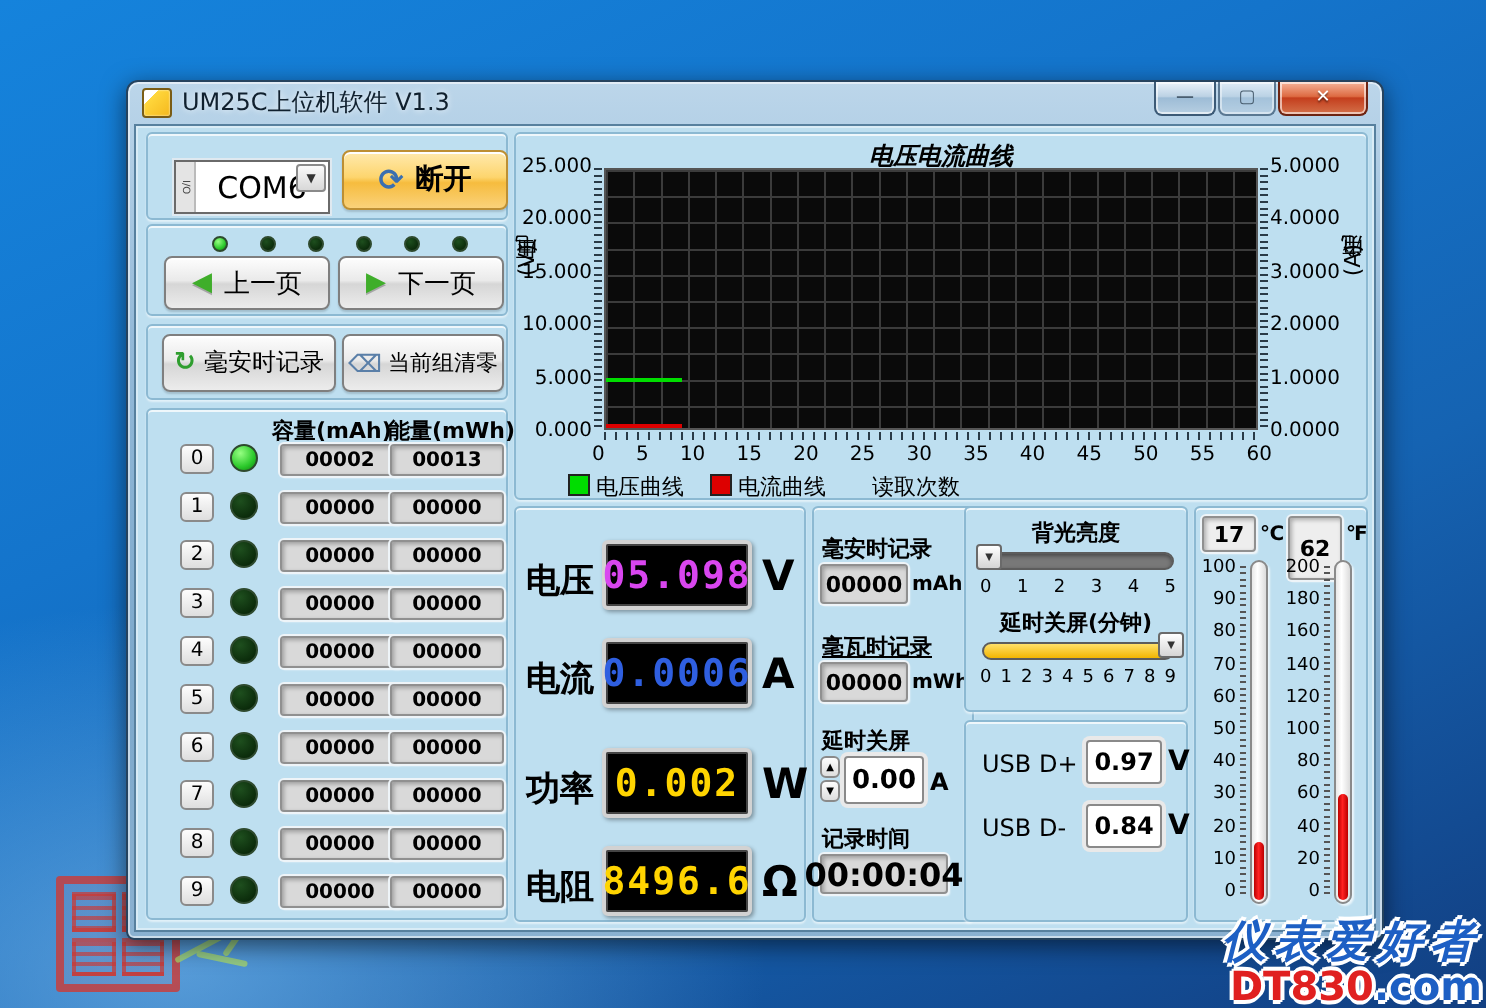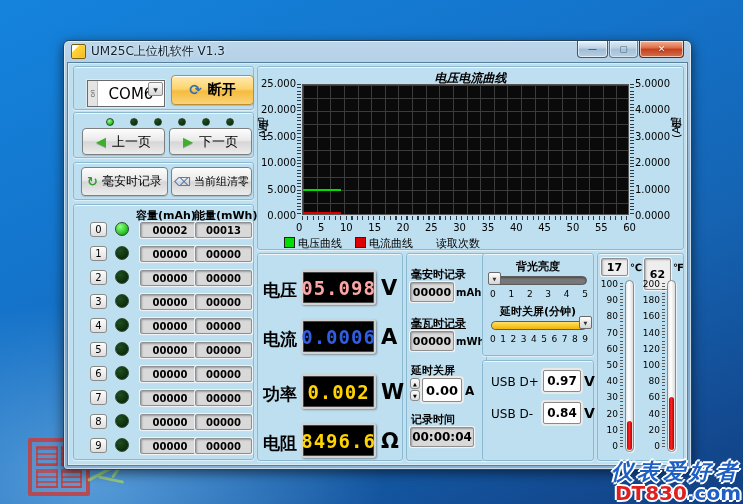--- a/index.html
+++ b/index.html
@@ -59,21 +59,21 @@
   .numfield{background:#d9d9d9;border:1px solid #909090;border-radius:2px;
     box-shadow:inset 1px 1px 2px rgba(0,0,0,.28), 0 0 0 1px #eef4f8, 1px 1px 1px rgba(255,255,255,.8);
     display:flex;align-items:center;justify-content:center;font-weight:bold;color:#000;box-sizing:border-box;}
   .whitefield{background:#fff;border:1px solid #8a8a8a;border-radius:2px;
     box-shadow:0 0 0 2px #e9e9e9,1px 1px 1px rgba(0,0,0,.2);
     display:flex;align-items:center;justify-content:center;font-weight:bold;color:#000;box-sizing:border-box;}
   .lcd{position:absolute;background:#000;border:2px solid #d2d2d2;border-radius:3px;
     box-shadow:inset 0 0 0 1px #444,1px 1px 2px rgba(0,0,0,.35);
     display:flex;align-items:center;justify-content:center;
     font-family:"DejaVu Sans Mono",monospace;font-weight:bold;font-size:19px;letter-spacing:1px;box-sizing:border-box;}
-  .c-green{color:#fca5a5;} .c-blue{color:#2f5fe0;} .c-yellow{color:#ffd400;}
+  .c-green{color:#d946ef;} .c-blue{color:#2f5fe0;} .c-yellow{color:#ffd400;}
   .led{border-radius:50%;border:1px solid #2e4a2e;box-sizing:border-box;}
   .led.on{background:radial-gradient(circle at 35% 30%,#96ff82,#2bc92b 60%,#0f7d10);}
   .led.off{background:radial-gradient(circle at 35% 30%,#1e4f1e,#0c2d0c 70%,#071d07);}
   .lab{position:absolute;color:#000;white-space:nowrap;}
   .bold{font-weight:bold;}
   
   .combo{position:absolute;left:13px;top:13px;width:78px;height:27px;background:#fff;border:1px solid #6a6a6a;
     box-shadow:0 0 0 1px #dfe9f0;display:flex;align-items:center;box-sizing:border-box;}
   .combo .io{width:9px;height:100%;background:#e4e4e4;border-right:1px solid #bbb;font-size:5px;line-height:6px;
     display:flex;align-items:center;justify-content:center;color:#444;writing-mode:vertical-rl;}
@@ -335,21 +335,21 @@
 
         <div class="lab bold" style="left:4px;top:109px;font-size:11px;">延时关屏</div>
         <div style="position:absolute;left:3px;top:124px;width:10px;height:24px;">
           <div class="idxbtn" style="left:0;top:0;width:10px;height:11px;font-size:5px;">▲</div>
           <div class="idxbtn" style="left:0;top:12px;width:10px;height:11px;font-size:5px;">▼</div>
         </div>
         <div class="whitefield" style="position:absolute;left:15px;top:124px;width:40px;height:24px;font-size:13px;">0.00</div>
         <div class="lab bold" style="left:58px;top:130px;font-size:12px;">A</div>
 
         <div class="lab bold" style="left:4px;top:158px;font-size:11px;">记录时间</div>
-        <div class="numfield" style="position:absolute;left:3px;top:173px;width:64px;height:20px;font-size:12px;">00:00:04</div>
+        <div class="numfield" style="position:absolute;left:3px;top:173px;width:64px;height:20px;font-size:16px;">00:00:04</div>
       </div>
 
       <div class="panel" style="left:414px;top:190px;width:112px;height:103px;">
         <div class="lab bold" style="left:0;right:0;top:5px;text-align:center;font-size:11px;">背光亮度</div>
         <div class="track" style="left:8px;top:22px;width:96px;">
           <div class="fill" style="width:7px;"></div>
         </div>
         <div class="shandle" style="left:5px;top:18px;">▼</div>
         <div class="scale" style="left:7px;top:35px;width:98px;">
           <span>0</span>

